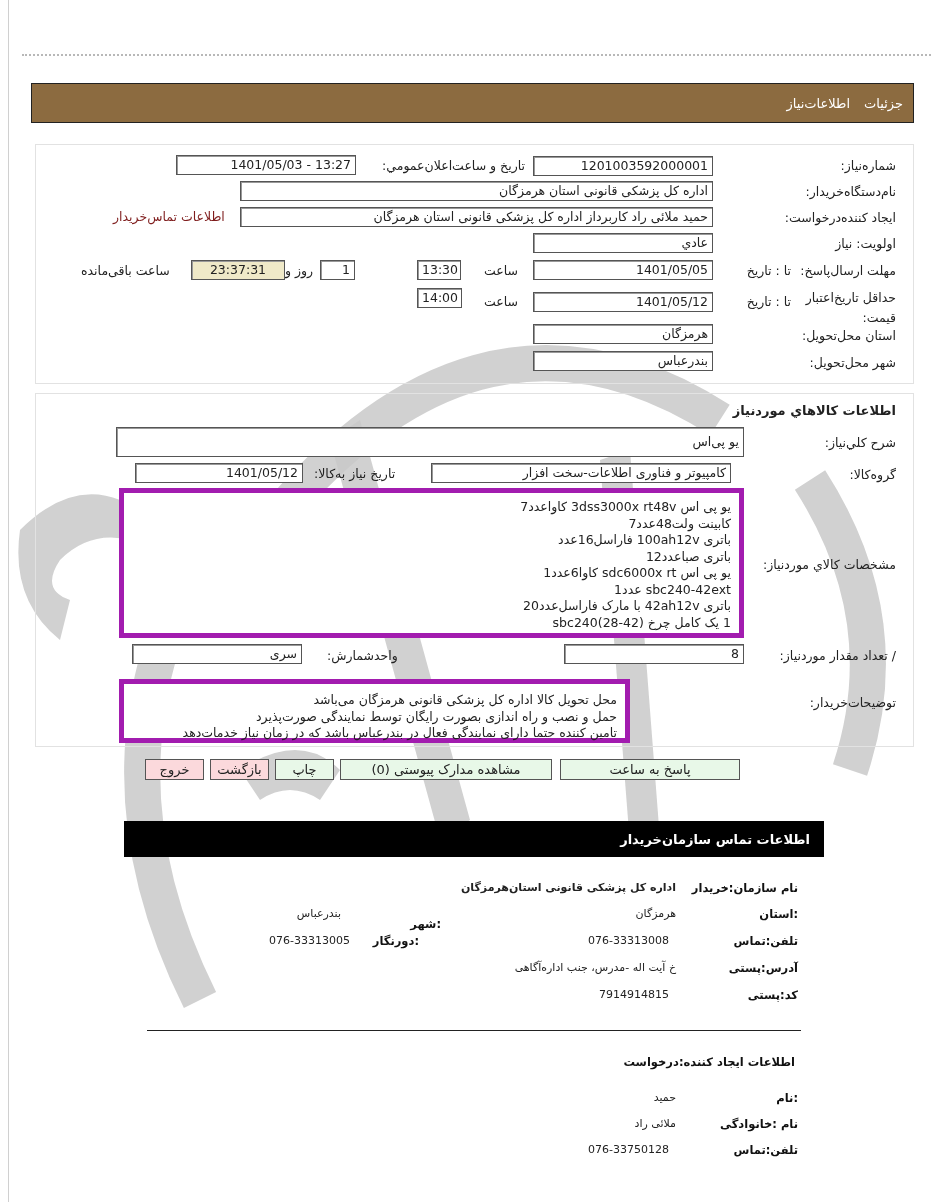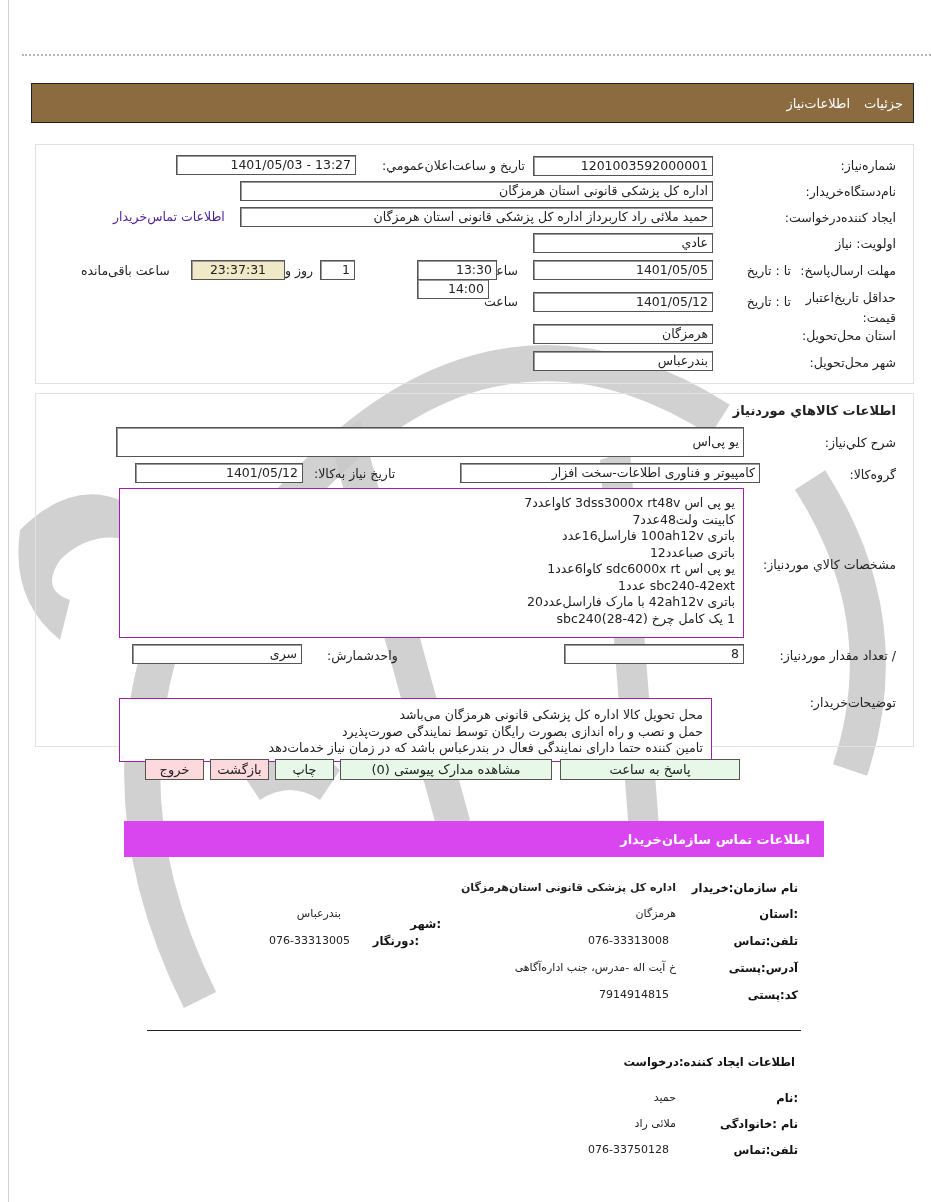--- a/index.html
+++ b/index.html
@@ -37,41 +37,41 @@
   .box {
     position: absolute; z-index: 2; background: #fff; border: 1px solid #555;
     box-shadow: inset 1px 1px 0 #999;
     box-sizing: border-box; height: 20px; line-height: 18px;
     padding: 0 4px; font-size: 12.5px; text-align: right; white-space: nowrap; overflow: hidden;
     font-family: "DejaVu Sans", sans-serif;
   }
   .box.ltr { direction: ltr; text-align: right; }
   .box.center { text-align: center; }
   .countdown { background: #efe9c8; }
-  .link { color: #4c1d95; cursor: pointer; text-align: right; }
+  .link { color: #7f1d1d; cursor: pointer; text-align: right; }
 
   .section-h { font-weight: bold; font-size: 13px; }
 
   .multibox {
-    position: absolute; z-index: 2; background: #fff; border: 1px solid #a21caf;
+    position: absolute; z-index: 2; background: #fff; border: 5px solid #a21caf;
     box-sizing: border-box; padding: 6px 8px; font-size: 12.5px; line-height: 16.5px;
   }
   .multibox div { white-space: nowrap; }
 
   .btn {
     position: absolute; z-index: 2; height: 21px; box-sizing: border-box;
     border: 1px solid #555; font-size: 13px; text-align: center; line-height: 19px;
     cursor: pointer; color: #222;
   }
   .btn.green { background: #e8f8e8; }
   .btn.red { background: #fbd9dc; }
 
   .bar2 {
     position: absolute; left: 124px; top: 821px; width: 700px; height: 36px;
-    background: #d946ef; color: #fff; font-weight: bold; font-size: 13px;
+    background: #000000; color: #fff; font-weight: bold; font-size: 13px;
     display: flex; align-items: center; padding-right: 14px; box-sizing: border-box; z-index: 2;
   }
   .ci-lbl { font-weight: bold; font-size: 11.5px; color: #111; }
   .ci-val { font-size: 11px; color: #222; }
   .hr2 { position: absolute; left: 147px; top: 1030px; width: 654px; height: 1px; background: #222; z-index: 2; }
 </style>
 </head>
 <body>
 
 <div class="left-rule"></div>
@@ -110,47 +110,47 @@
 <div class="box" style="left:240px; top:207px; width:473px;">حمید ملائی راد کاربرداز اداره کل پزشکی قانونی استان هرمزگان</div>
 <div class="abs lbl link" style="left:113px; top:209px;">اطلاعات تماس‌خریدار</div>
 
 <div class="abs lbl" style="right:35px; top:236px;">اولویت: نیاز</div>
 <div class="box" style="left:533px; top:233px; width:180px;">عادي</div>
 
 <div class="abs lbl" style="right:35px; top:263px;">مهلت ارسال‌پاسخ:</div>
 <div class="abs lbl" style="right:140px; top:263px;">تا : تاریخ</div>
 <div class="box ltr" style="left:533px; top:260px; width:180px;">1401/05/05</div>
 <div class="abs lbl" style="left:484px; top:263px;">ساعت</div>
-<div class="box ltr" style="left:417px; top:260px; width:80px;">13:30</div>
+<div class="box ltr" style="left:417px; top:260px; width:44px;">13:30</div>
 <div class="box ltr" style="left:320px; top:260px; width:35px;">1</div>
 <div class="abs lbl" style="left:285px; top:263px;">روز و</div>
 <div class="box ltr center countdown" style="left:191px; top:260px; width:94px;">23:37:31</div>
 <div class="abs lbl" style="left:81px; top:263px;">ساعت باقی‌مانده</div>
 
 <div class="abs lbl" style="right:35px; top:288px; width:110px; white-space:normal; line-height:20px;">حداقل تاریخ‌اعتبار قیمت:</div>
 <div class="abs lbl" style="right:140px; top:294px;">تا : تاریخ</div>
 <div class="box ltr" style="left:533px; top:292px; width:180px;">1401/05/12</div>
 <div class="abs lbl" style="left:484px; top:294px;">ساعت</div>
-<div class="box ltr" style="left:417px; top:279px; width:72px;">14:00</div>
+<div class="box ltr" style="left:417px; top:288px; width:45px;">14:00</div>
 
 <div class="abs lbl" style="right:35px; top:328px;">استان محل‌تحویل:</div>
 <div class="box" style="left:533px; top:324px; width:180px;">هرمزگان</div>
 
 <div class="abs lbl" style="right:35px; top:355px;">شهر محل‌تحویل:</div>
 <div class="box" style="left:533px; top:351px; width:180px;">بندرعباس</div>
 
 <div class="panel p2"></div>
 
 <div class="abs section-h" style="right:35px; top:403px;">اطلاعات کالاهاي موردنیاز</div>
 
 <div class="abs lbl" style="right:35px; top:435px;">شرح کلي‌نیاز:</div>
 <div class="box" style="left:116px; top:427px; width:628px; height:30px; line-height:28px;">یو پی‌اس</div>
 
 <div class="abs lbl" style="right:35px; top:467px;">گروه‌کالا:</div>
-<div class="box" style="left:460px; top:463px; width:300px;">کامپیوتر و فناوری اطلاعات-سخت افزار</div>
+<div class="box" style="left:431px; top:463px; width:300px;">کامپیوتر و فناوری اطلاعات-سخت افزار</div>
 <div class="abs lbl" style="left:314px; top:466px;">تاریخ نیاز به‌کالا:</div>
 <div class="box ltr" style="left:135px; top:463px; width:168px;">1401/05/12</div>
 
 <div class="abs lbl" style="right:35px; top:557px;">مشخصات کالاي مورد‌نیاز:</div>
 <div class="multibox" style="left:119px; top:488px; width:625px; height:150px;">
   <div>یو پی اس    3dss3000x rt48v کاوا‌عدد7</div>
   <div>کابینت ولت48عدد7</div>
   <div>باتری   100ah12v فاراسل16عدد</div>
   <div>باتری  صبا‌عدد12</div>
   <div>یو پی اس   sdc6000x rt کاوا6‌عدد1</div>
@@ -158,21 +158,21 @@
   <div>باتری   42ah12v با مارک  فاراسل‌عدد20</div>
   <div>1 یک کامل  چرخ (42-28)sbc240</div>
 </div>
 
 <div class="abs lbl" style="right:35px; top:648px;">/ تعداد مقدار مورد‌نیاز:</div>
 <div class="box ltr" style="left:564px; top:644px; width:180px;">8</div>
 <div class="abs lbl" style="left:327px; top:648px;">واحد‌شمارش:</div>
 <div class="box" style="left:132px; top:644px; width:170px;">سری</div>
 
 <div class="abs lbl" style="right:35px; top:695px;">توضیحات‌خریدار:</div>
-<div class="multibox" style="left:119px; top:698px; width:593px; height:64px; padding-top:8px;padding-left:44px;">
+<div class="multibox" style="left:119px; top:679px; width:511px; height:64px; padding-top:8px;padding-left:44px;">
   <div>محل تحویل کالا اداره کل پزشکی قانونی هرمزگان می‌باشد</div>
   <div>حمل و نصب و راه اندازی بصورت رایگان توسط نمایندگی صورت‌پذیرد</div>
   <div>تامین کننده حتما دارای نمایندگی فعال در بندرعباس باشد که در زمان نیاز خدمات‌دهد</div>
 </div>
 
 <div class="btn green" style="left:560px; top:759px; width:180px;">پاسخ به ساعت</div>
 <div class="btn green" style="left:340px; top:759px; width:212px;">مشاهده مدارک پیوستی (0)</div>
 <div class="btn green" style="left:275px; top:759px; width:59px;">چاپ</div>
 <div class="btn red" style="left:210px; top:759px; width:59px;">بازگشت</div>
 <div class="btn red" style="left:145px; top:759px; width:59px;">خروج</div>

